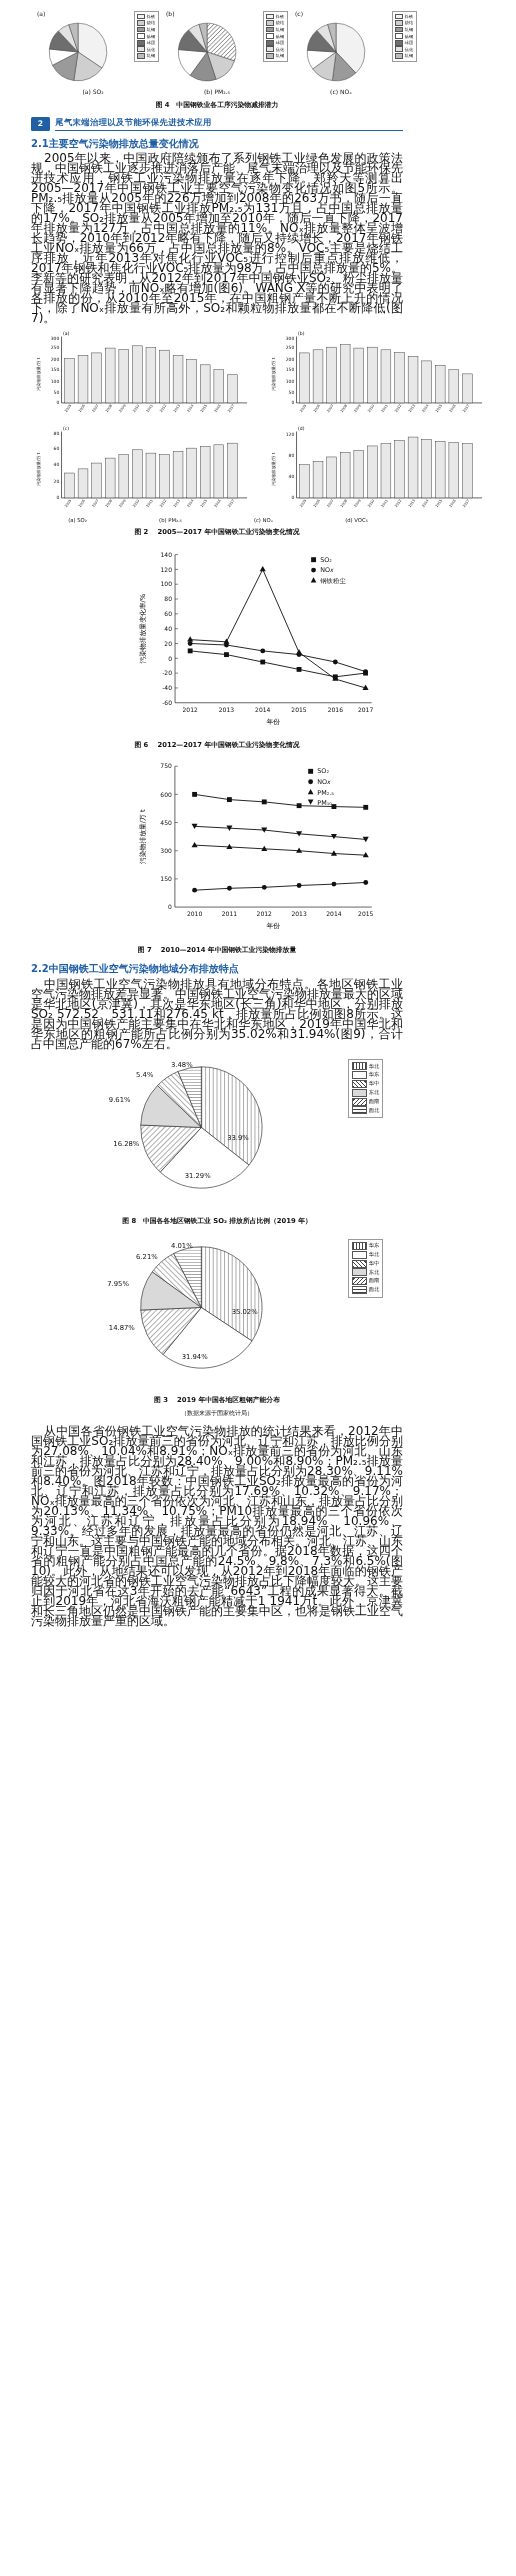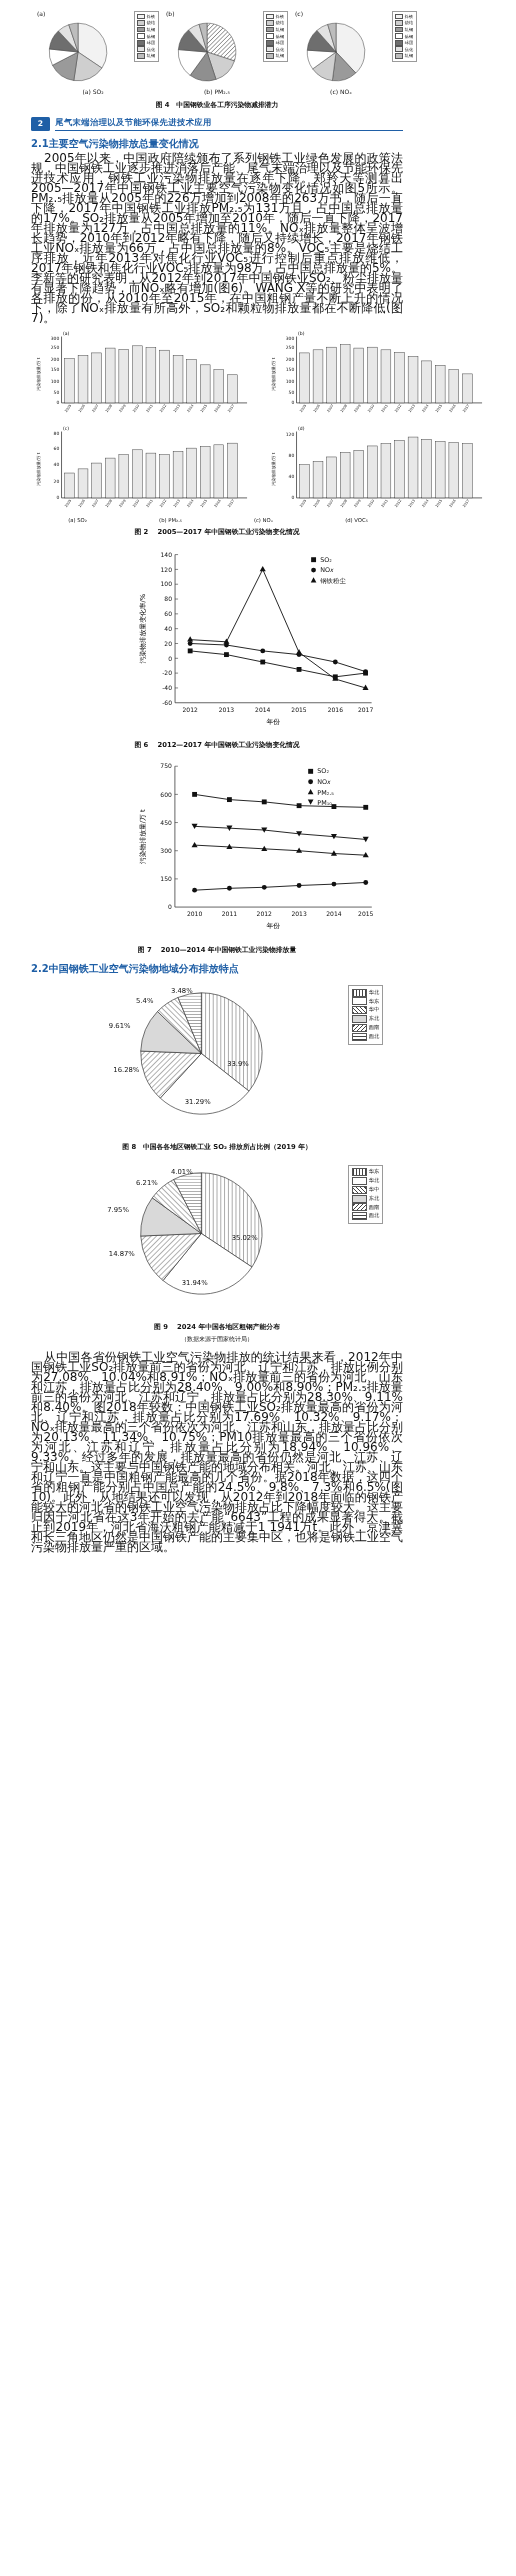--- a/index.html
+++ b/index.html
@@ -609,20 +609,21 @@
             <text x="12" y="29.5">PM₂.₅</text>
           <polygon points="-0.5,36 7,36 3.2,43" fill="#111"></polygon>
             <text x="12" y="43.5">PM₁₀</text>
         </g>
       </g>
     </svg>
     <div class="cap">图 7　 2010—2014 年中国钢铁工业污染物排放量</div>
   </div>
 
   <div class="h3">2.2中国钢铁工业空气污染物地域分布排放特点</div>
+  <p class="body">中国钢铁工业空气污染物排放具有地域分布特点。各地区钢铁工业空气污染物排放差异显著。中国钢铁工业空气污染物排放量最大的区域是华北地区(京津冀)，其次是华东地区(长三角)和华中地区，分别排放SO₂ 572.52、531.11和276.45 kt，排放量所占比例如图8所示。这是因为中国钢铁产能主要集中在华北和华东地区，2019年中国华北和华东地区的粗钢产能所占比例分别为35.02%和31.94%(图9)，合计占中国总产能的67%左右。</p>
 
   <div class="pie-big-wrap">
     <svg width="349" height="152" viewBox="0 0 460 200" style="margin-left:30px">
       <defs>
         <pattern id="p8a" width="5" height="5" patternUnits="userSpaceOnUse">
             <rect width="5" height="5" fill="#fff"></rect>
             <line x1="0" y1="0" x2="0" y2="5" stroke="#444" stroke-width="1.2"></line>
           </pattern>
         <pattern id="p8b" width="5" height="5" patternUnits="userSpaceOnUse" patternTransform="rotate(45)">
             <rect width="5" height="5" fill="#fff"></rect>
@@ -748,19 +749,19 @@
       <div class="legend-row">
           <i class="legend-swatch" style="width:13.6px;height:6px;background:#fff;background-image:repeating-linear-gradient(-45deg,#444 0 0.8px,#fff 0.8px 3px)"></i>
           <span>西南</span>
         </div>
       <div class="legend-row">
           <i class="legend-swatch" style="width:13.6px;height:6px;background:#fff;background-image:repeating-linear-gradient(0deg,#444 0 0.8px,#fff 0.8px 3px)"></i>
           <span>西北</span>
         </div>
     </div>
   </div>
-  <div class="cap">图 9　 2024 年中国各地区粗钢产能分布</div>
+  <div class="cap">图 3　 2019 年中国各地区粗钢产能分布</div>
   <div class="note">（数据来源于国家统计局）</div>
 
   <p class="body">从中国各省份钢铁工业空气污染物排放的统计结果来看，2012年中国钢铁工业SO₂排放量前三的省份为河北、辽宁和江苏，排放比例分别为27.08%、10.04%和8.91%；NOₓ排放量前三的省份为河北、山东和江苏，排放量占比分别为28.40%、9.00%和8.90%；PM₂.₅排放量前三的省份为河北、江苏和辽宁，排放量占比分别为28.30%、9.11%和8.40%。图2018年较数：中国钢铁工业SO₂排放量最高的省份为河北、辽宁和江苏，排放量占比分别为17.69%、10.32%、9.17%；NOₓ排放量最高的三个省份依次为河北、江苏和山东，排放量占比分别为20.13%、11.34%、10.75%；PM10排放量最高的三个省份依次为河北、江苏和辽宁，排放量占比分别为18.94%、10.96%、9.33%。经过多年的发展，排放量最高的省份仍然是河北、江苏、辽宁和山东。这主要与中国钢铁产能的地域分布相关。河北、江苏、山东和辽宁一直是中国粗钢产能最高的几个省份。据2018年数据，这四个省的粗钢产能分别占中国总产能的24.5%、9.8%、7.3%和6.5%(图10)。此外，从地结果还可以发现，从2012年到2018年面临的钢铁产能较大的河北省的钢铁工业空气污染物排放占比下降幅度较大。这主要归因于河北省在这3年开始的去产能“6643”工程的成果显著得大。截止到2019年，河北省海沃粗钢产能精减于1 1941万t。此外，京津冀和长三角地区仍然是中国钢铁产能的主要集中区，也将是钢铁工业空气污染物排放量严重的区域。</p>
 
 </div>
 
 
 </body></html>

